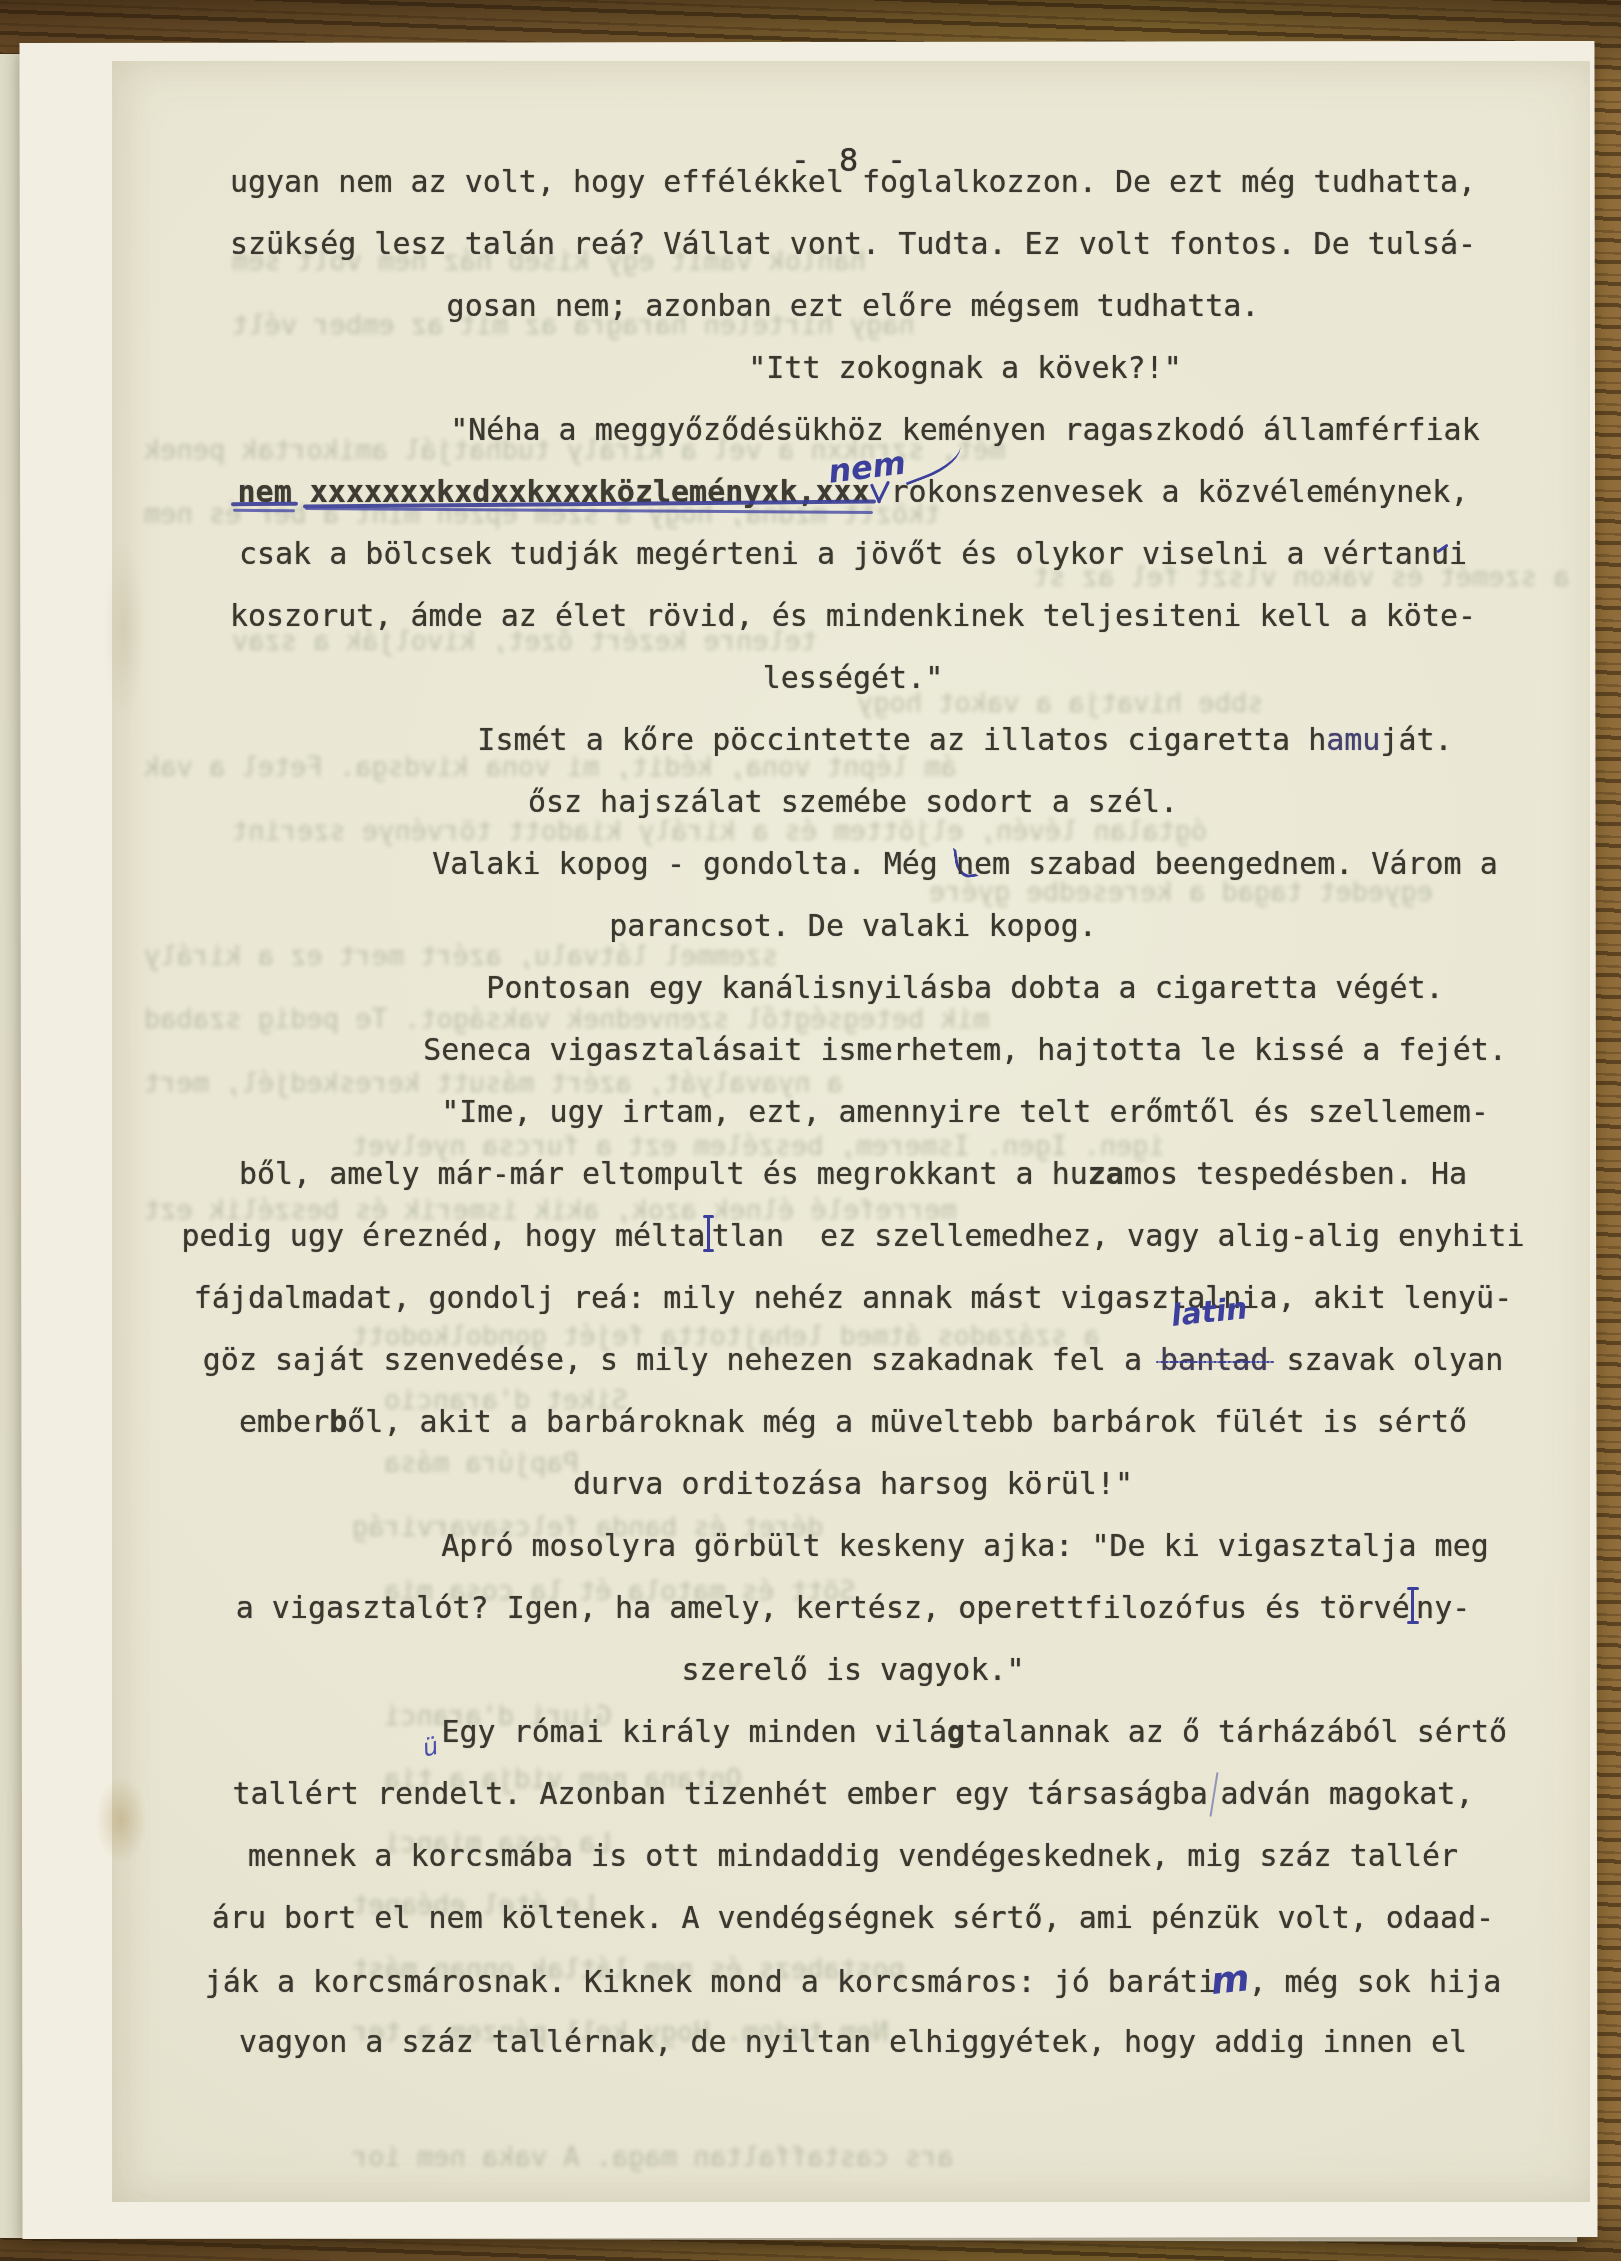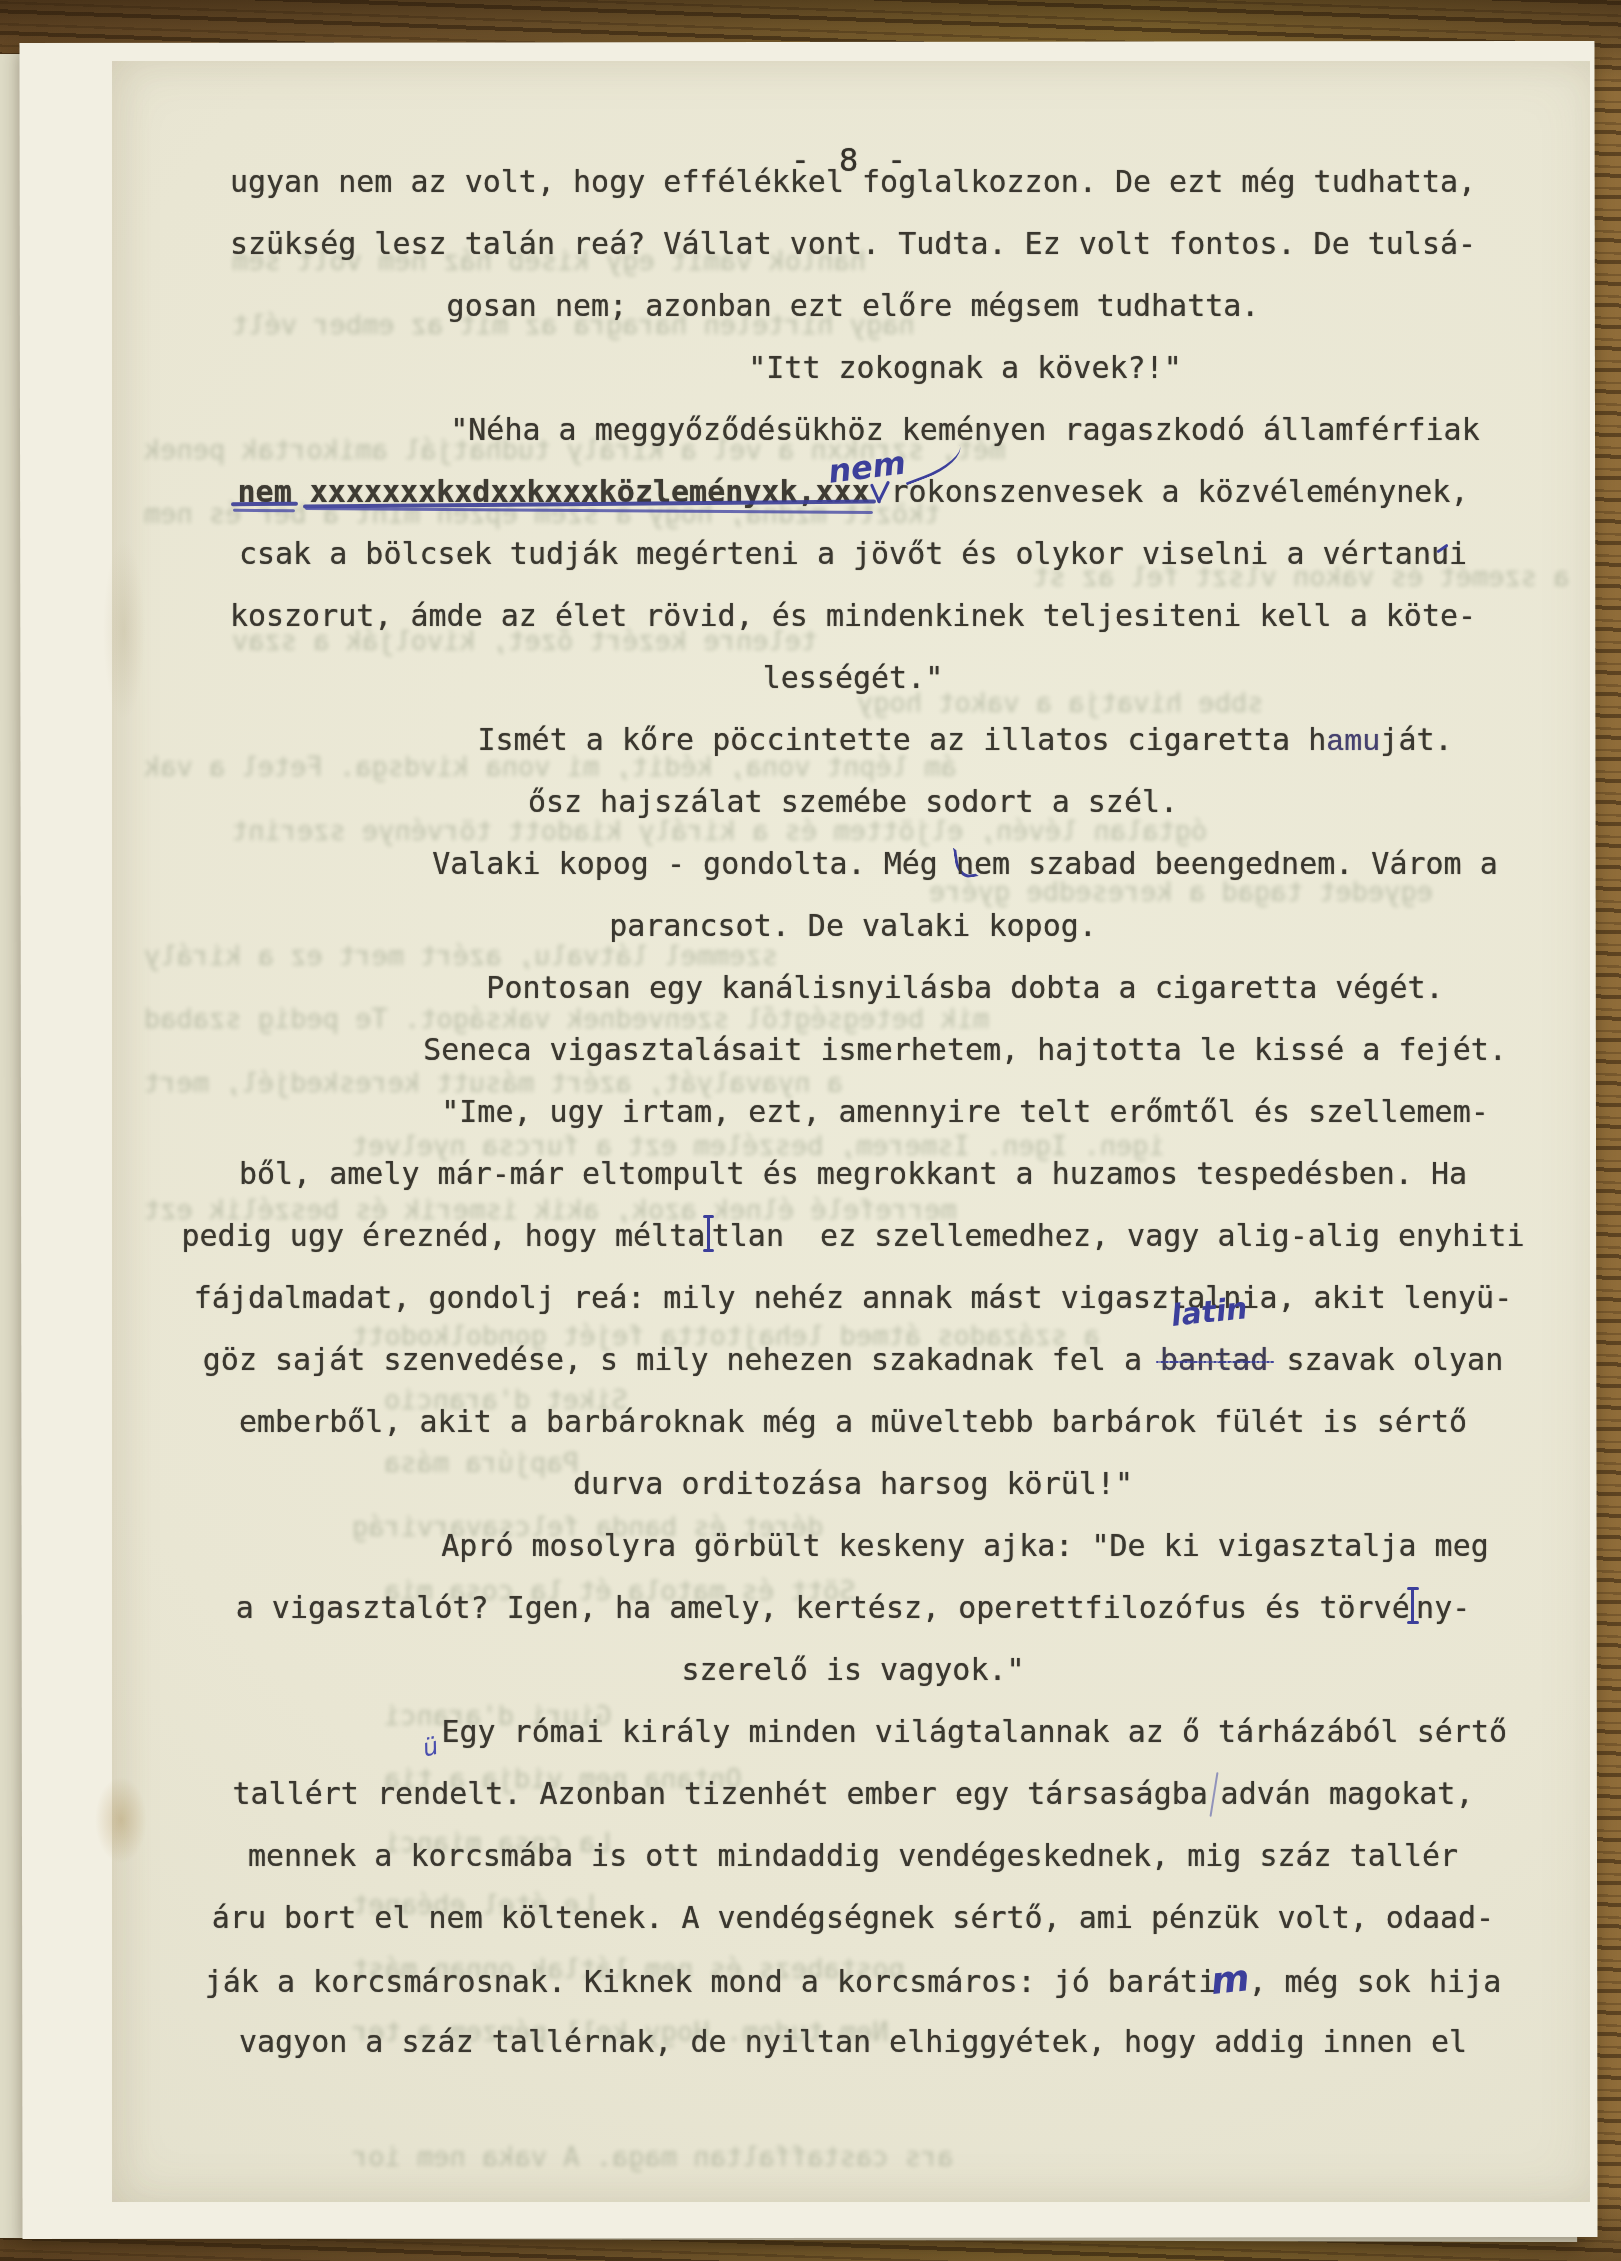--- a/index.html
+++ b/index.html
@@ -37,22 +37,22 @@
     opacity:.48;white-space:pre;transform:scaleX(-1);line-height:1;}
 
   
   #page-number{position:absolute;top:80px;left:0;width:100%;text-align:center;
     font-size:32px;letter-spacing:4.8px;color:#35322b;text-shadow:0 0 1px rgba(50,47,40,.8);}
   #typed-lines{position:absolute;left:36px;top:90px;width:1410px;text-align:center;}
   .line{position:relative;height:62px;line-height:62px;white-space:pre;
     font-size:30px;color:#3a372f;text-shadow:0 0 1px rgba(54,51,43,.75);}
   .line.indent{padding-left:224px;}
   .t{}
-  .bd{font-weight:normal;}
-  .ob{color:#45416e;text-shadow:0 0 1px rgba(62,58,112,.85);font-family:Liberation Mono, monospace;}
+  .bd{font-weight:bold;}
+  .ob{color:#45416e;text-shadow:0 0 1px rgba(62,58,112,.85);}
 
   
   .xstrike{position:relative;font-weight:bold;color:#3e3b33;}
   .xstrike::before{content:"";position:absolute;left:-6.4px;right:-6.4px;top:28px;height:4px;
     background:#3c3f97;transform:rotate(-.5deg);border-radius:2.4px;opacity:.92;}
   .xstrike::after{content:"";position:absolute;left:-4.8px;right:-3.2px;top:35px;height:3.2px;
     background:#474aa5;transform:rotate(.4deg);border-radius:2.4px;opacity:.8;}
   .hand-anchor{position:relative;display:inline-block;width:0;height:0;}
   .hand{position:absolute;left:-42px;top:-51px;font-family:"DejaVu Sans",sans-serif;
     font-style:italic;font-weight:bold;font-size:32px;color:#3c3f9b;line-height:1;

